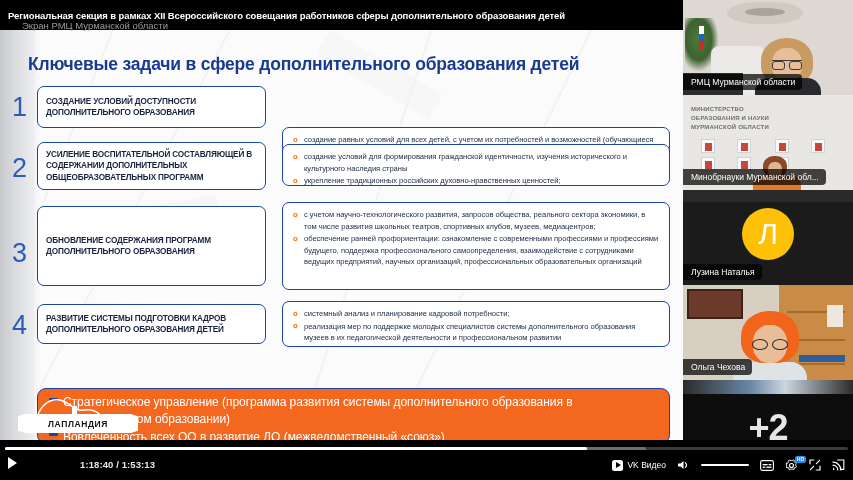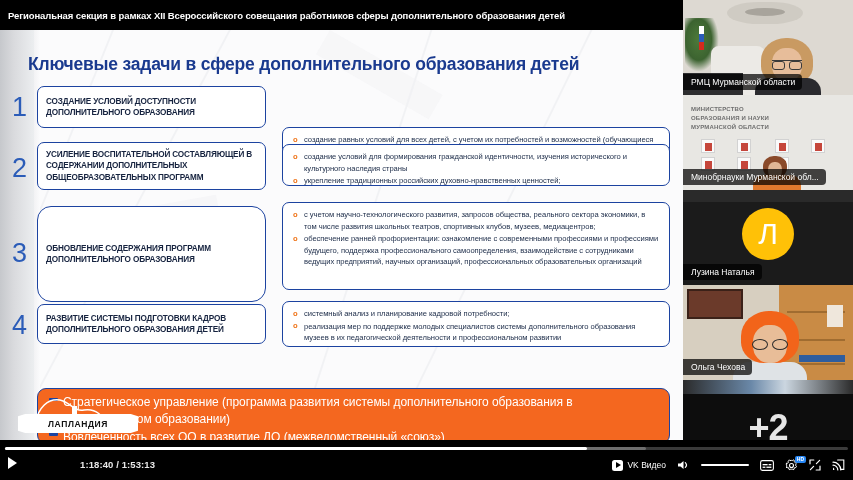--- a/index.html
+++ b/index.html
@@ -227,20 +227,21 @@
   .t5 .topstrip { position:absolute; left:0; top:0; width:100%; height:14px; background: linear-gradient(90deg,#2b2b2b,#6a88a8 40%,#cbd6e0 60%,#2b2b2b); }
 </style>
 </head>
 <body>
 
 <div id="root">
 
   <div id="stage">
 
     <div id="meeting-title">Региональная секция в рамках XII Всероссийского совещания работников сферы дополнительного образования детей</div>
+    <div id="screen-label">Экран РМЦ Мурманской области</div>
 
     <div id="slide">
       <div class="streaks">
         <span style="left:120px;top:-20px;width:1.5px;height:470px;transform:rotate(22deg);"></span>
         <span style="left:250px;top:-40px;width:2px;height:520px;transform:rotate(28deg);"></span>
         <span style="left:440px;top:-30px;width:1.5px;height:500px;transform:rotate(18deg);"></span>
         <span style="left:600px;top:-20px;width:2px;height:470px;transform:rotate(26deg);"></span>
         <span style="left:-40px;top:210px;width:260px;height:40px;transform:rotate(-10deg);opacity:.6;"></span>
         <span style="left:330px;top:0px;width:130px;height:28px;transform:rotate(30deg);opacity:.5;"></span>
       </div>
@@ -269,21 +270,21 @@
         <div class="rightbox" style="top:2px;height:42px;">
           <ul class="bullets">
             <li>создание условий для формирования гражданской идентичности, изучения исторического и культурного наследия страны</li>
             <li>укрепление традиционных российских духовно-нравственных ценностей;</li>
           </ul>
         </div>
       </div>
 
       <div class="row" style="top:172px;">
         <div class="rownum" style="top:38px;">3</div>
-        <div class="leftbox" style="top:4px;height:96px;border-radius:14px;">
+        <div class="leftbox" style="top:4px;height:80px;">
           <div class="leftbox-text">ОБНОВЛЕНИЕ СОДЕРЖАНИЯ ПРОГРАММ ДОПОЛНИТЕЛЬНОГО ОБРАЗОВАНИЯ</div>
         </div>
         <div class="rightbox" style="top:0px;height:88px;">
           <ul class="bullets">
             <li>с учетом научно-технологического развития, запросов общества, реального сектора экономики, в том числе развития школьных театров, спортивных клубов, музеев, медиацентров;</li>
             <li>обеспечение ранней профориентации: ознакомление с современными профессиями и профессиями будущего, поддержка профессионального самоопределения, взаимодействие с сотрудниками ведущих предприятий, научных организаций, профессиональных образовательных организаций</li>
           </ul>
         </div>
       </div>
 

